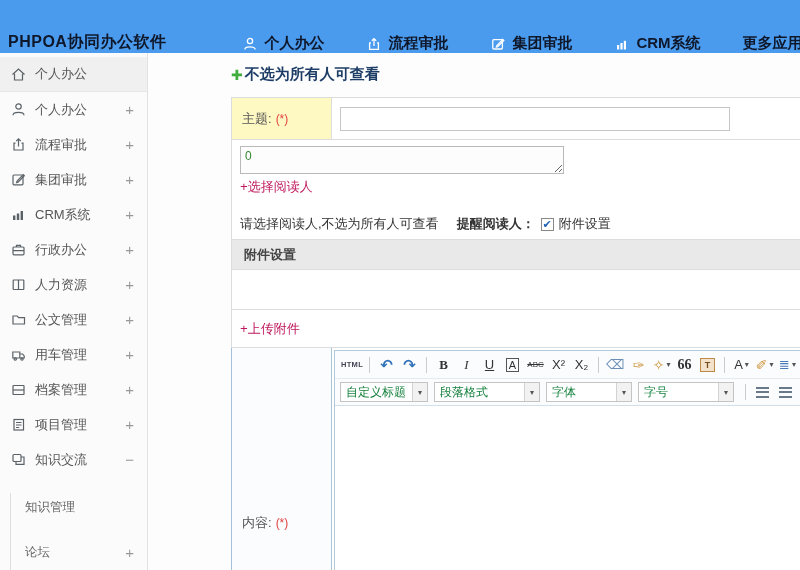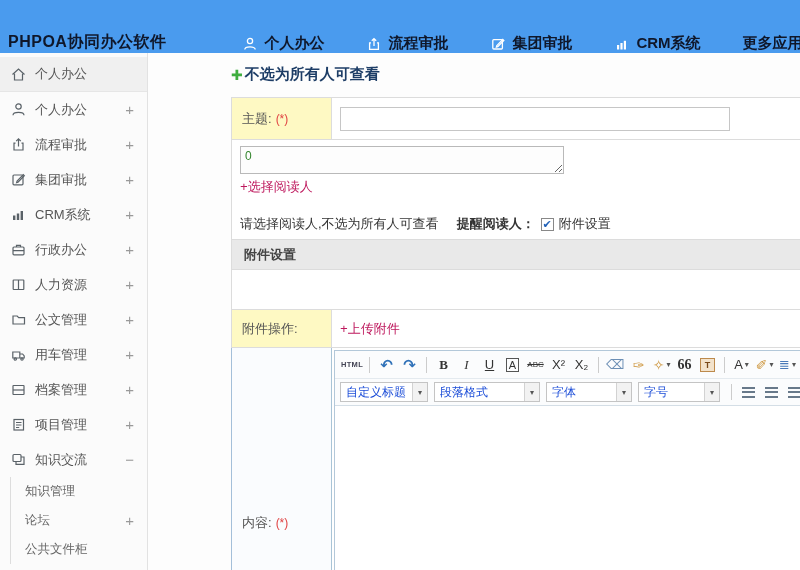--- a/index.html
+++ b/index.html
@@ -21,21 +21,21 @@
 
   
   .sb { width:148px; background:#fbfbfb; border-right:1px solid #e2e2e2; padding-top:4px; flex:none; }
   .sb-item { position:relative; height:35px; display:flex; align-items:center; padding-left:10px;
     color:#555; font-size:13px; cursor:pointer; }
   .sb-item.active { background:#f0f0f0; border-bottom:1px solid #e6e6e6; }
   .sb-item .ic { width:17px; height:17px; margin-right:8px; flex:none; }
   .sb-exp { position:absolute; right:13px; color:#999; font-size:15px; }
   .sb-sub { margin-left:10px; border-left:1px solid #ddd; }
   .sb-subitem { position:relative; height:29px; display:flex; align-items:center; padding-left:14px;
-    color:#666; font-size:12.5px; cursor:pointer; }
+    color:#666; font-size:12.5px; cursor:pointer;margin-top:16px; }
 
   
   .main { flex:1; background:#fdfdfd; overflow:hidden; position:relative; }
   .main-inner { width:1000px; padding:12px 0 0 83px; }
   .ptitle { display:flex; align-items:center; gap:2px; font-size:15px; font-weight:bold; color:#1d3d66; }
   .plus { color:#3fae3f; font-size:14px; font-weight:normal; }
 
   
   .ftable { width:950px; margin-top:13px; border-top:1px solid #dcdcdc; }
   .frow { display:flex; border:1px solid #dcdcdc; border-top:none; background:#fff; }
@@ -80,21 +80,21 @@
   .g-strike { font-size:8px; text-decoration:line-through; }
   .g-eraser { color:#6c8fb5; }
   .g-brush,.g-wand,.g-pen { color:#cd953c; font-size:14px; }
   .g-quote { font-weight:bold; font-family:"Liberation Serif",serif; font-size:14px; }
   .g-tpaste { width:15px; height:14px; border:1px solid #bd8a4c; background:#f3e3cc; color:#7a4a1a;
     font-size:9px; font-weight:bold; display:flex; align-items:center; justify-content:center; }
   .g-list { color:#4a79b8; font-size:13px; }
   .mini-caret { font-size:8px; color:#555; margin-left:2px; }
   .esel { display:flex; align-items:center; border:1px solid #c4c4c4; background:#fff;
     height:20px; margin-right:6px; cursor:pointer; }
-  .esel-t { font-size:12px; color:#1d4ed8; padding:0 5px; flex:1; white-space:nowrap; overflow:hidden; }
+  .esel-t { font-size:12px; color:#15803d; padding:0 5px; flex:1; white-space:nowrap; overflow:hidden; }
   .esel-b { width:15px; height:100%; border-left:1px solid #d2d2d2; display:flex;
     align-items:center; justify-content:center; font-size:8px; color:#555; background:#f2f2f2; }
   .alic { width:13px; height:11px;
     background:repeating-linear-gradient(to bottom,#68798a 0 2px,transparent 2px 4.5px); }
   .earea { height:290px; background:#fff; cursor:text; }
 </style>
 </head>
 <body>
 
 <div class="hdr">
@@ -289,23 +289,20 @@
           </div>
         </div>
 
         <div class="row-sect">附件设置</div>
 
         <div class="frow row-uploaded">
           <div class="fval"></div>
         </div>
 
         <div class="frow row-ops">
-          <div class="flabel">
-            <span>附件操作:</span>
-          </div>
           <div class="fval">
             <a class="link">+上传附件</a>
           </div>
         </div>
 
         <div class="frow row-content">
           <div class="flabel">
             <span>内容:</span>
             <span class="req">(*)</span>
           </div>
@@ -360,21 +357,21 @@
                   <span class="esel-b">▾</span>
                 </span>
                 <span class="esel" style="width:106px">
                   <span class="esel-t">段落格式</span>
                   <span class="esel-b">▾</span>
                 </span>
                 <span class="esel" style="width:86px">
                   <span class="esel-t">字体</span>
                   <span class="esel-b">▾</span>
                 </span>
-                <span class="esel" style="width:82px">
+                <span class="esel" style="width:96px">
                   <span class="esel-t">字号</span>
                   <span class="esel-b">▾</span>
                 </span>
                 <span class="tsep"></span>
                 <span class="tbtn">
                     <span class="alic"></span>
                   </span>
                 <span class="tbtn">
                     <span class="alic"></span>
                   </span>

